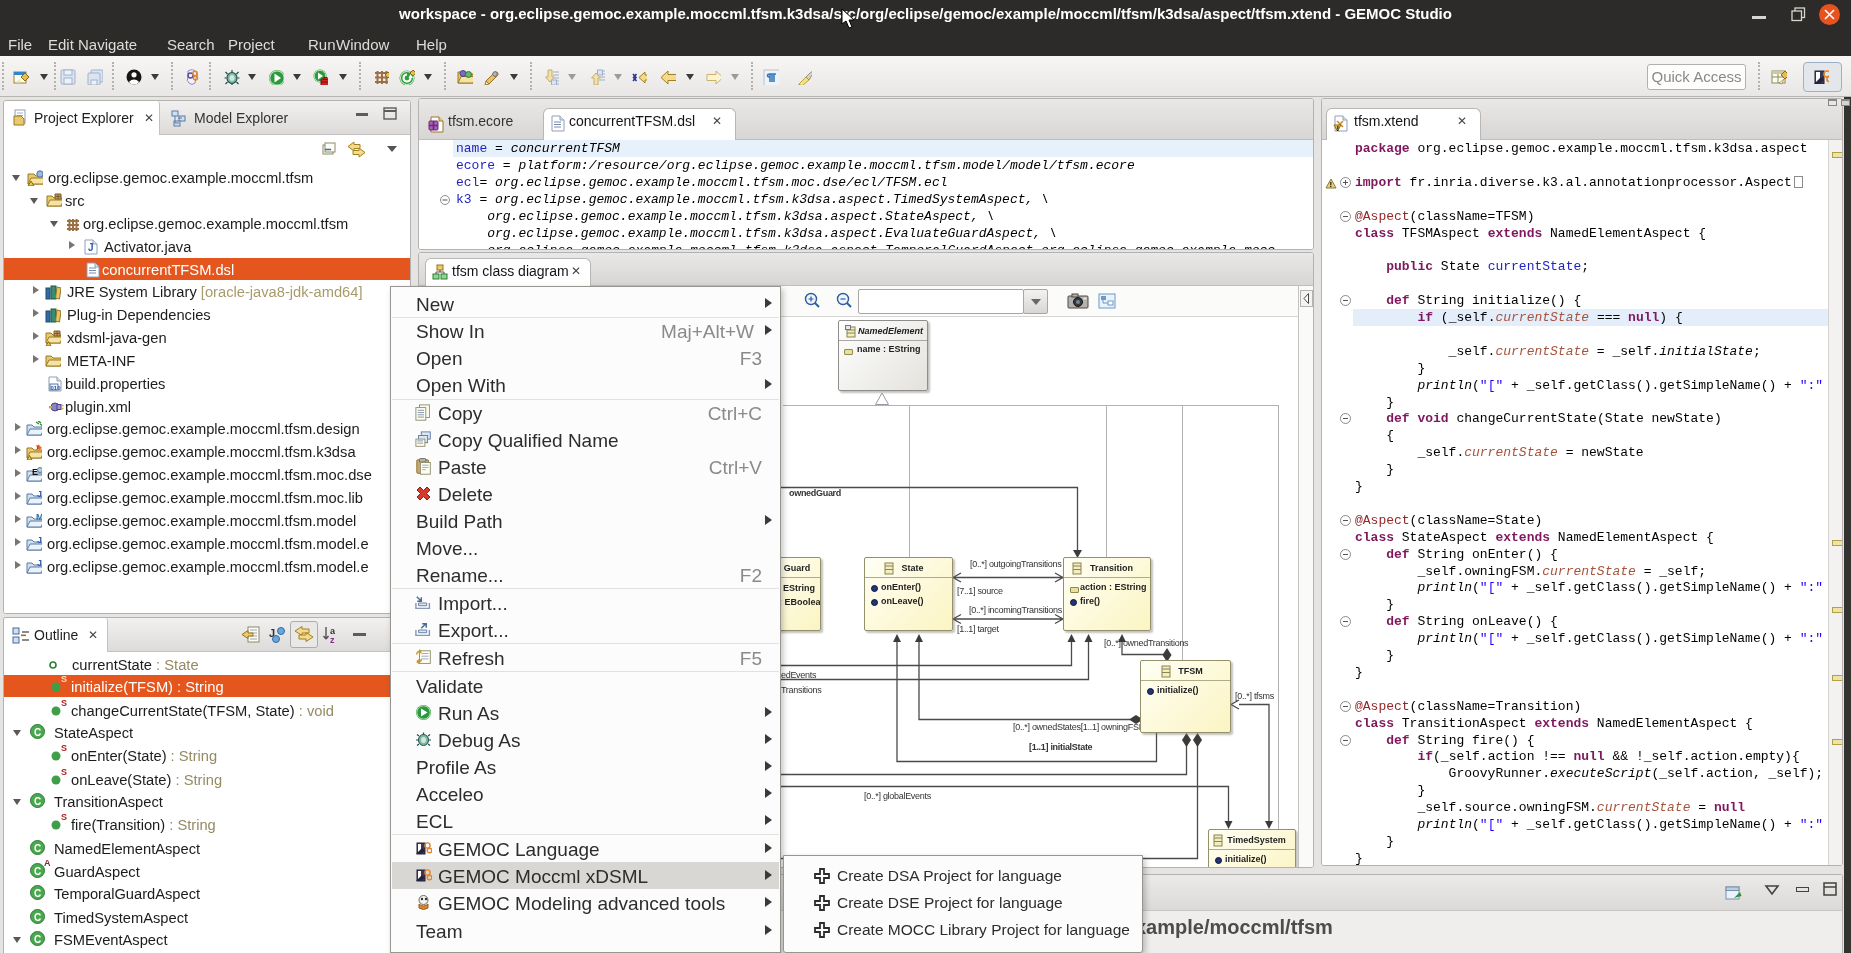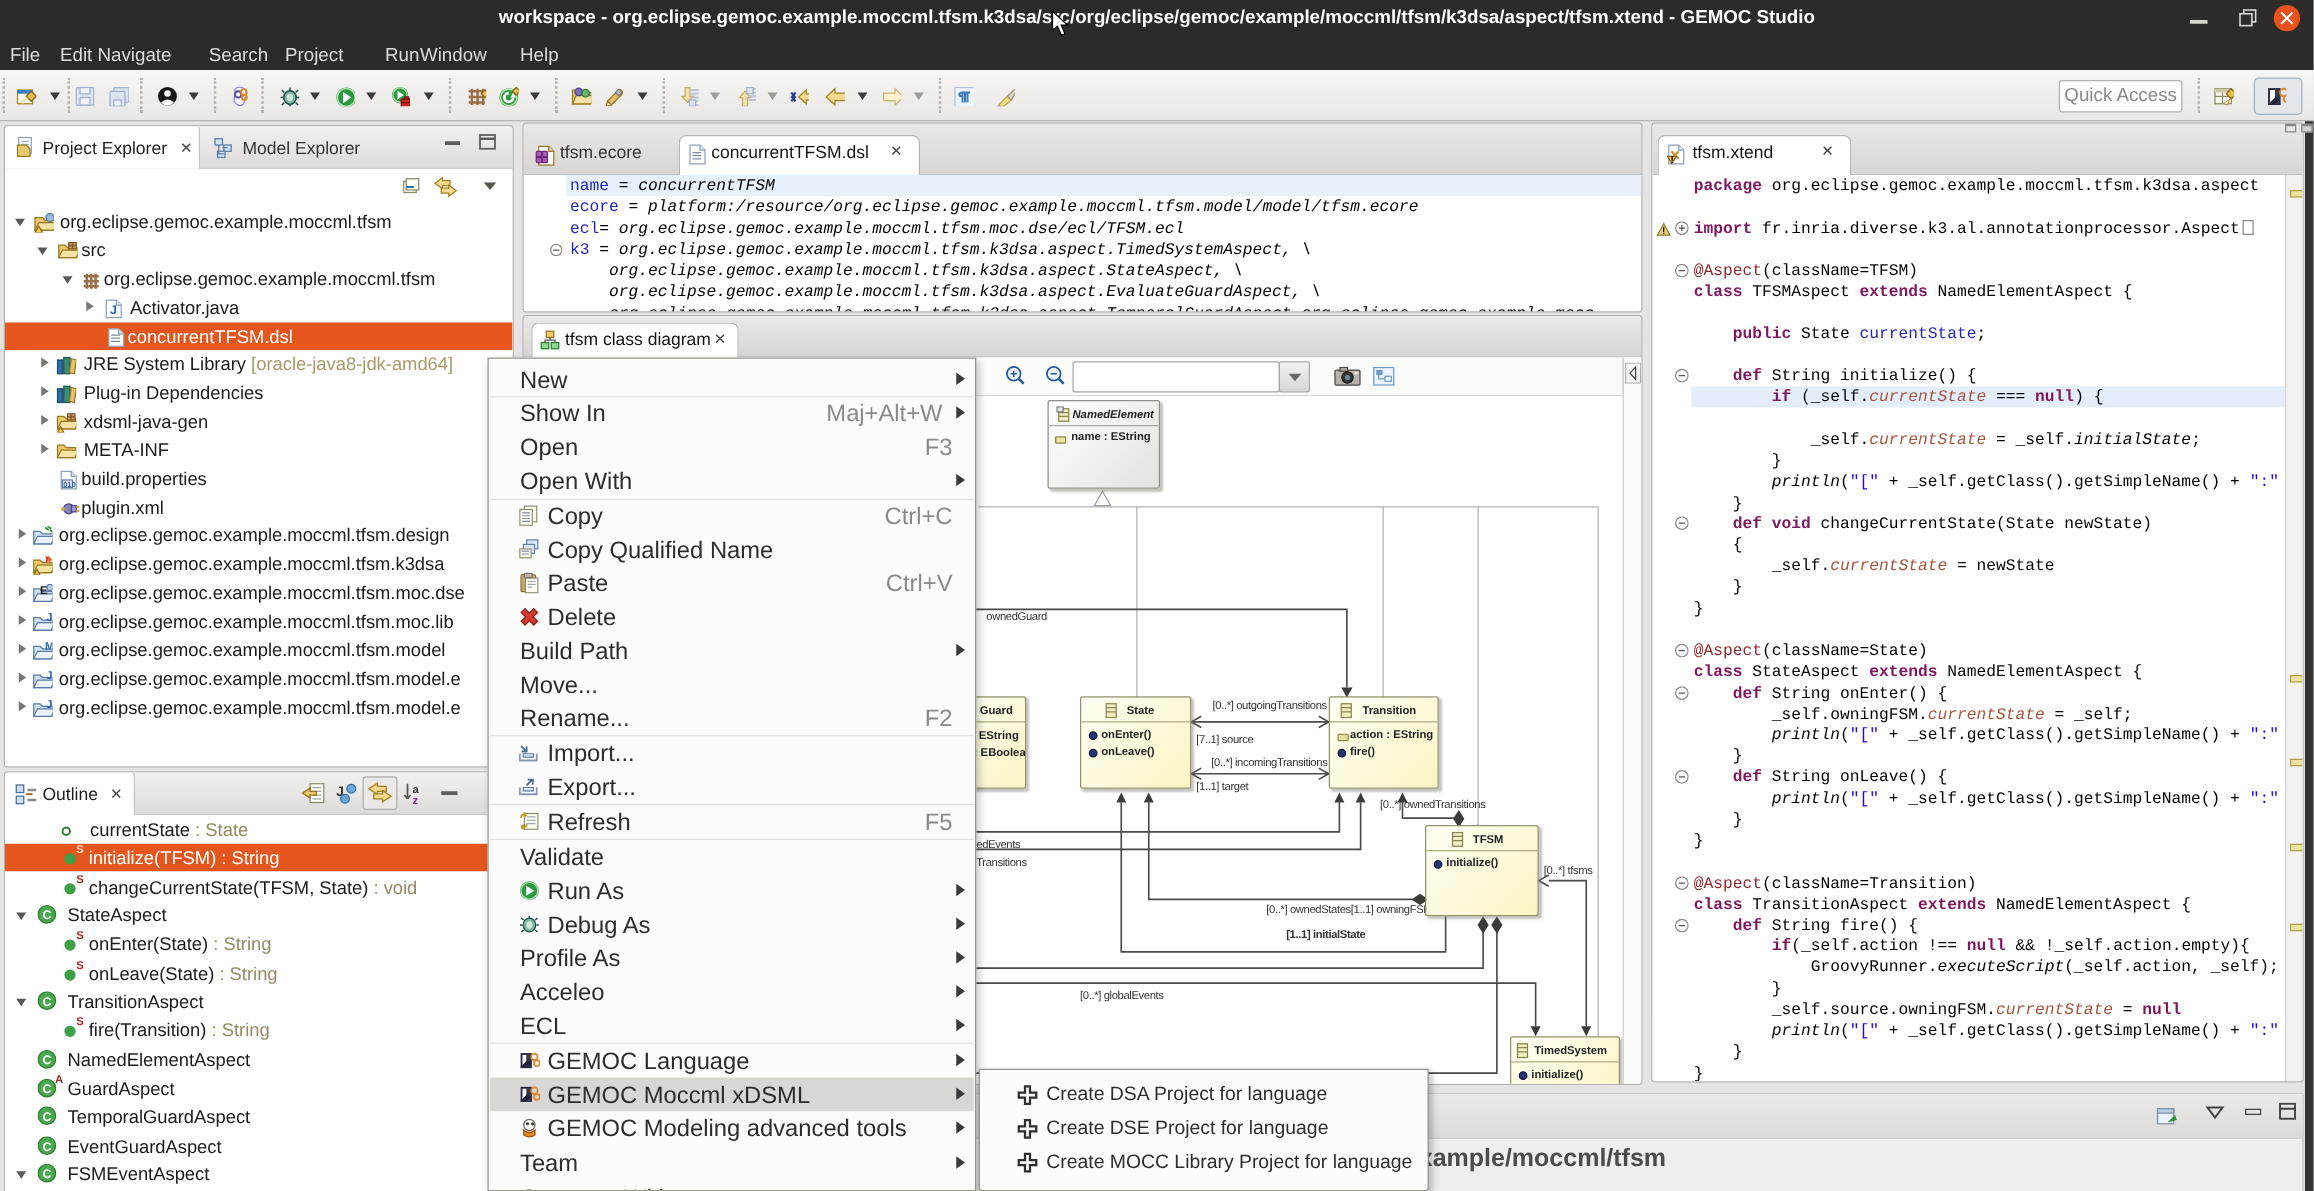--- a/index.html
+++ b/index.html
@@ -534,21 +534,21 @@
           <circle cx="7.5" cy="7.5" r="7" fill="#4aa94e" stroke="#2c7d33"></circle>
           <text x="4" y="11.5" font-size="10" font-weight="bold" fill="#fff" font-family="Liberation Sans">C</text>
         </svg>
         <span class="tlbl" style="left:50px">TemporalGuardAspect</span>
       </div>
   <div class="trow" style="top:254px">
         <svg class="ticon" style="left:26px;top:2px" width="15" height="15">
           <circle cx="7.5" cy="7.5" r="7" fill="#4aa94e" stroke="#2c7d33"></circle>
           <text x="4" y="11.5" font-size="10" font-weight="bold" fill="#fff" font-family="Liberation Sans">C</text>
         </svg>
-        <span class="tlbl" style="left:50px">EventGuardAspect</span>
+        <span class="tlbl" style="left:50px">TimedSystemAspect</span>
       </div>
   <div class="trow" style="top:276px">
         <i class="arrD" style="left:9px"></i>
         <svg class="ticon" style="left:26px;top:2px" width="15" height="15">
           <circle cx="7.5" cy="7.5" r="7" fill="#4aa94e" stroke="#2c7d33"></circle>
           <text x="4" y="11.5" font-size="10" font-weight="bold" fill="#fff" font-family="Liberation Sans">C</text>
         </svg>
         <span class="tlbl" style="left:50px">FSMEventAspect</span>
       </div>
  </div>
@@ -666,21 +666,21 @@
    </g>
   </svg>
   <div class="dlbl" style="left:551px;top:242px">[0..*] outgoingTransitions</div>
   <div class="dlbl" style="left:538px;top:269px">[7..1] source</div>
   <div class="dlbl" style="left:550px;top:288px">[0..*] incomingTransitions</div>
   <div class="dlbl" style="left:538px;top:307px">[1..1] target</div>
   <div class="dlbl" style="left:685px;top:321px">[0..*] ownedTransitions</div>
   <div class="dlbl" style="left:816px;top:374px">[0..*] tfsms</div>
   <div class="dlbl" style="left:594px;top:405px">[0..*] ownedStates[1..1] owningFSM</div>
   <div class="dlbl" style="left:610px;top:425px;font-weight:bold">[1..1] initialState</div>
-  <div class="dlbl" style="left:370px;top:171px;font-weight:normal">ownedGuard</div>
+  <div class="dlbl" style="left:370px;top:171px;font-weight:bold">ownedGuard</div>
   <div class="dlbl" style="left:445px;top:474px">[0..*] globalEvents</div>
   <div class="dlbl" style="left:362px;top:353px">edEvents</div>
   <div class="dlbl" style="left:362px;top:368px">Transitions</div>
   <div class="dbox" style="left:419px;top:3px;width:90px;height:71px;background:linear-gradient(135deg,#ffffff,#e3e2dd);border-color:#8f8e8a">
    <div class="dhead" style="font-style:italic;border-color:#a8a7a3;text-align:left;padding-left:19px;font-size:9px"><svg class="abs" style="left:6px;top:4px" width="11" height="13">
             <rect x="2" y="2" width="8" height="10" fill="#f3edc2" stroke="#8a8450"></rect>
             <path d="M2 5 H10 M2 8 H10" stroke="#8a8450"></path>
             <rect x="0.5" y="0.5" width="5" height="4" fill="#e8e8e8" stroke="#777"></rect>
           </svg>NamedElement</div>
    <i class="ati" style="top:28px;left:5px"></i>

